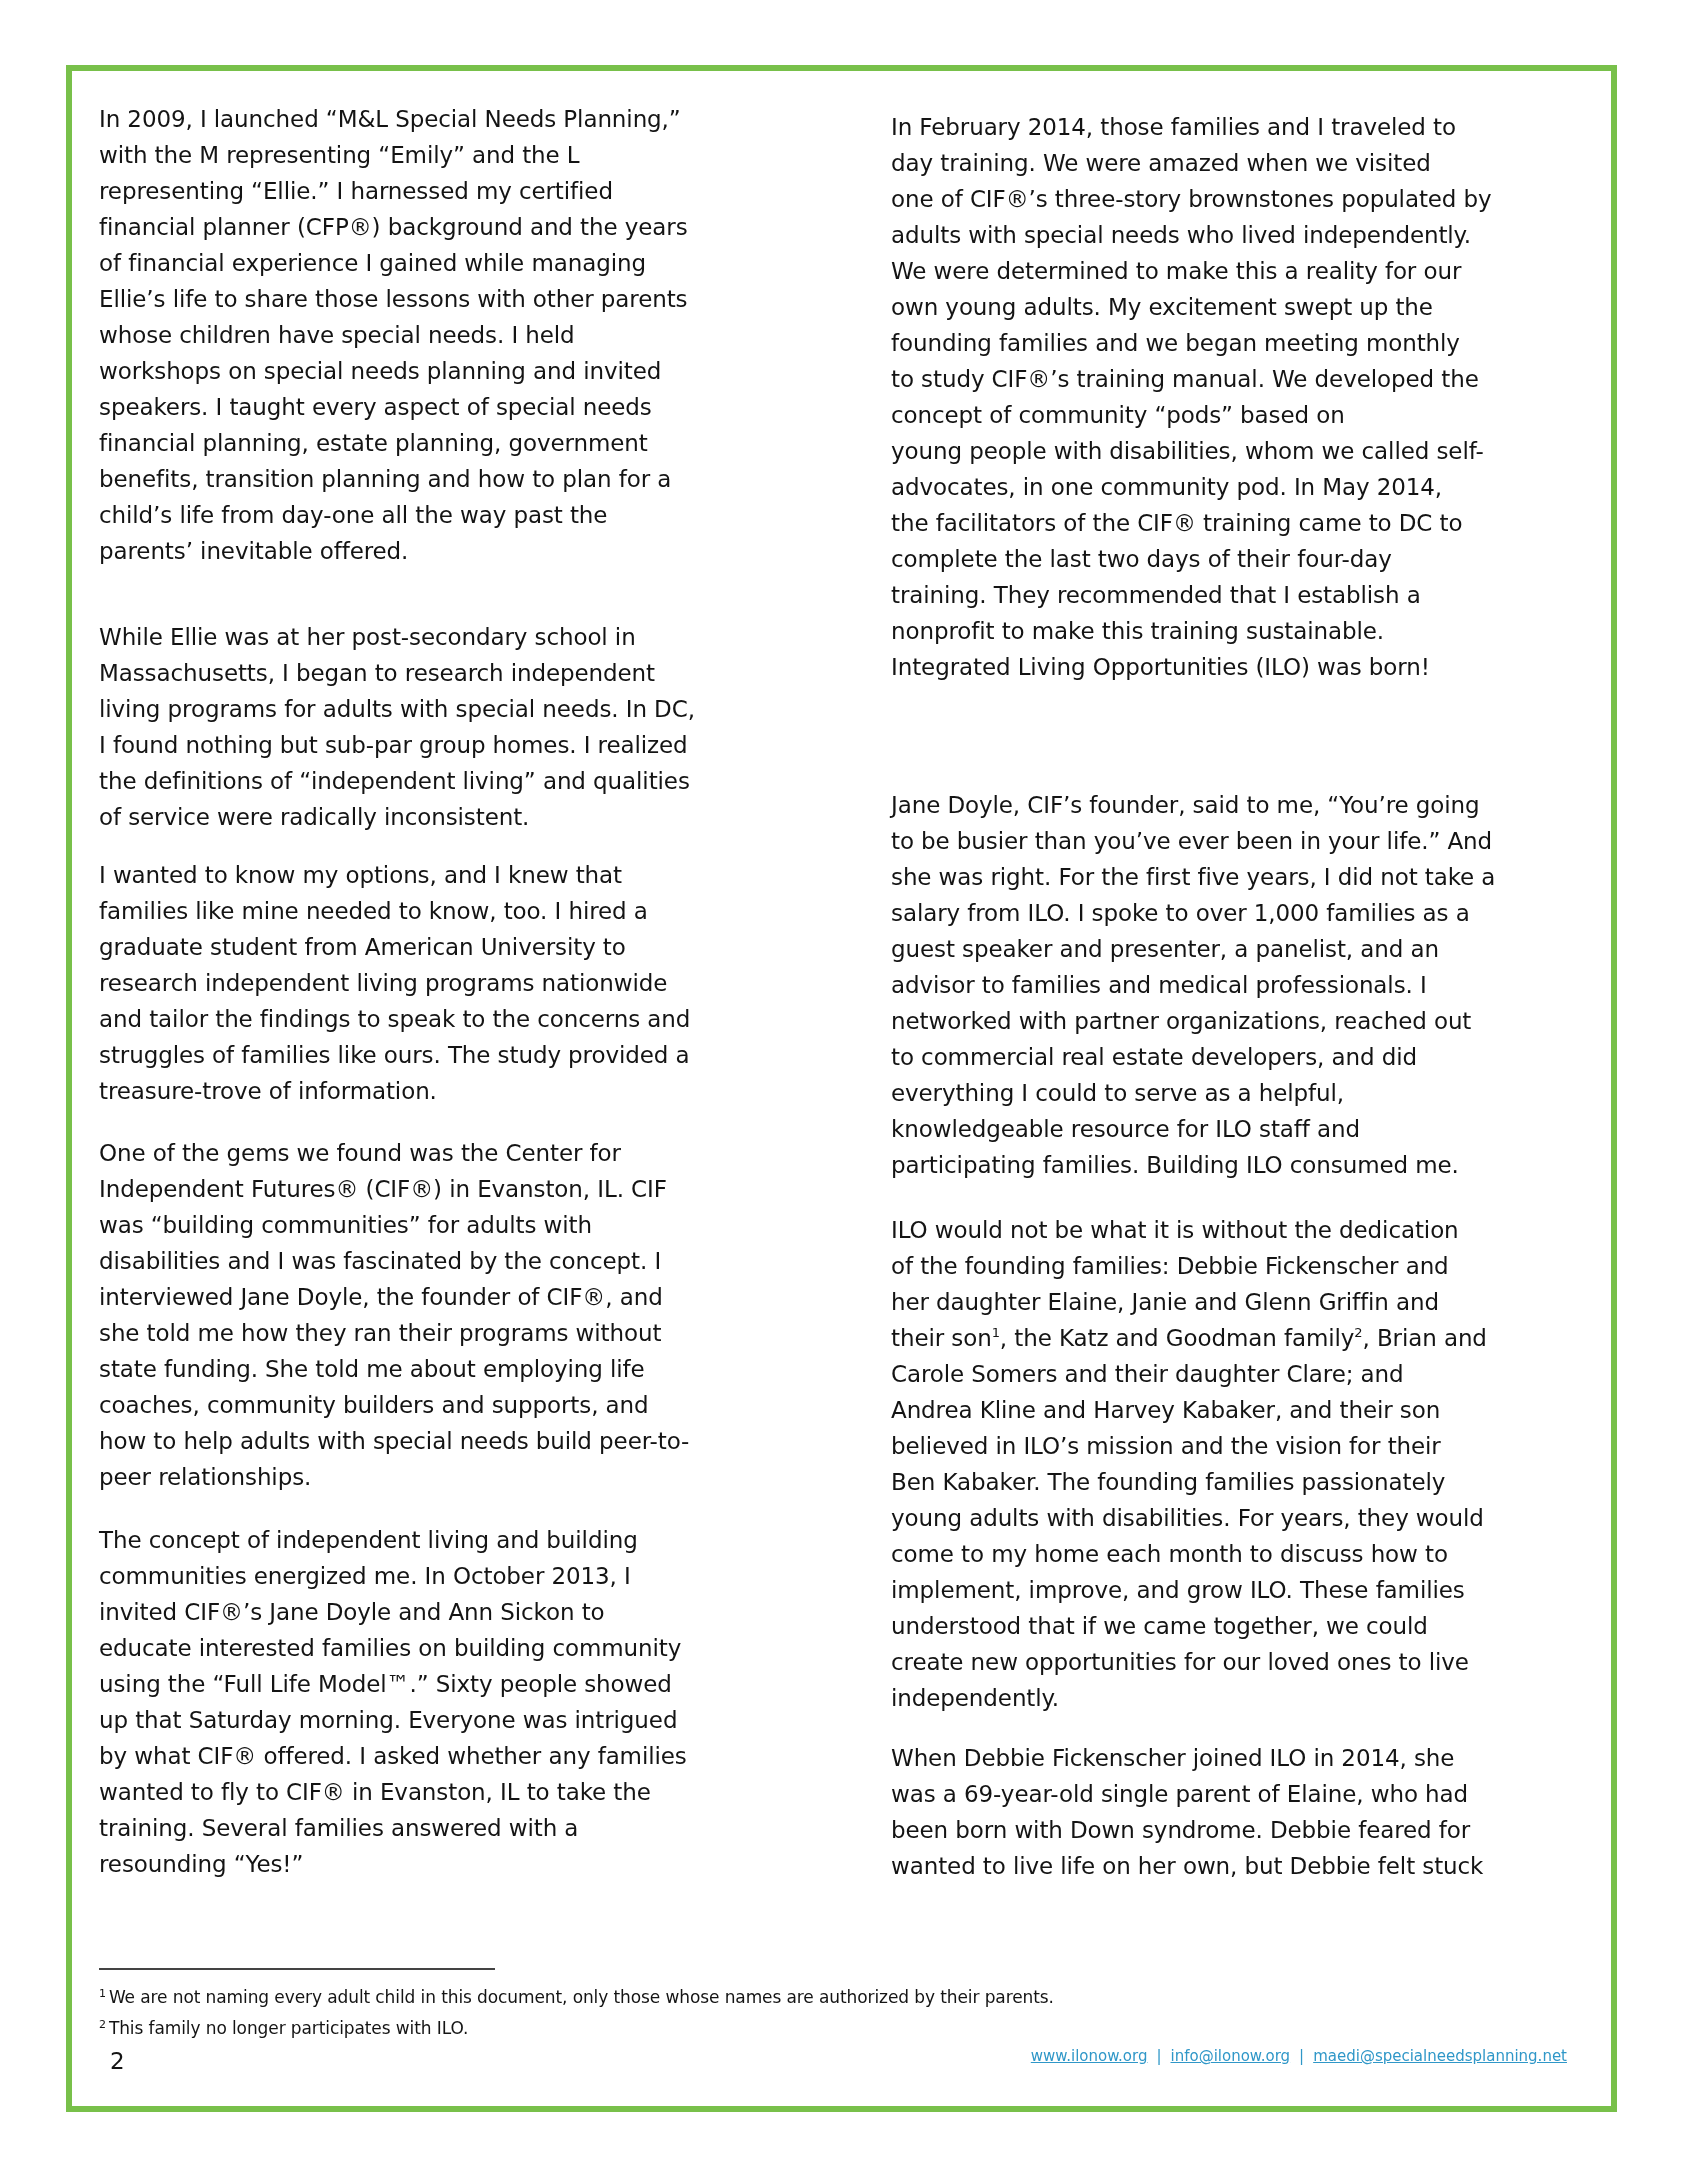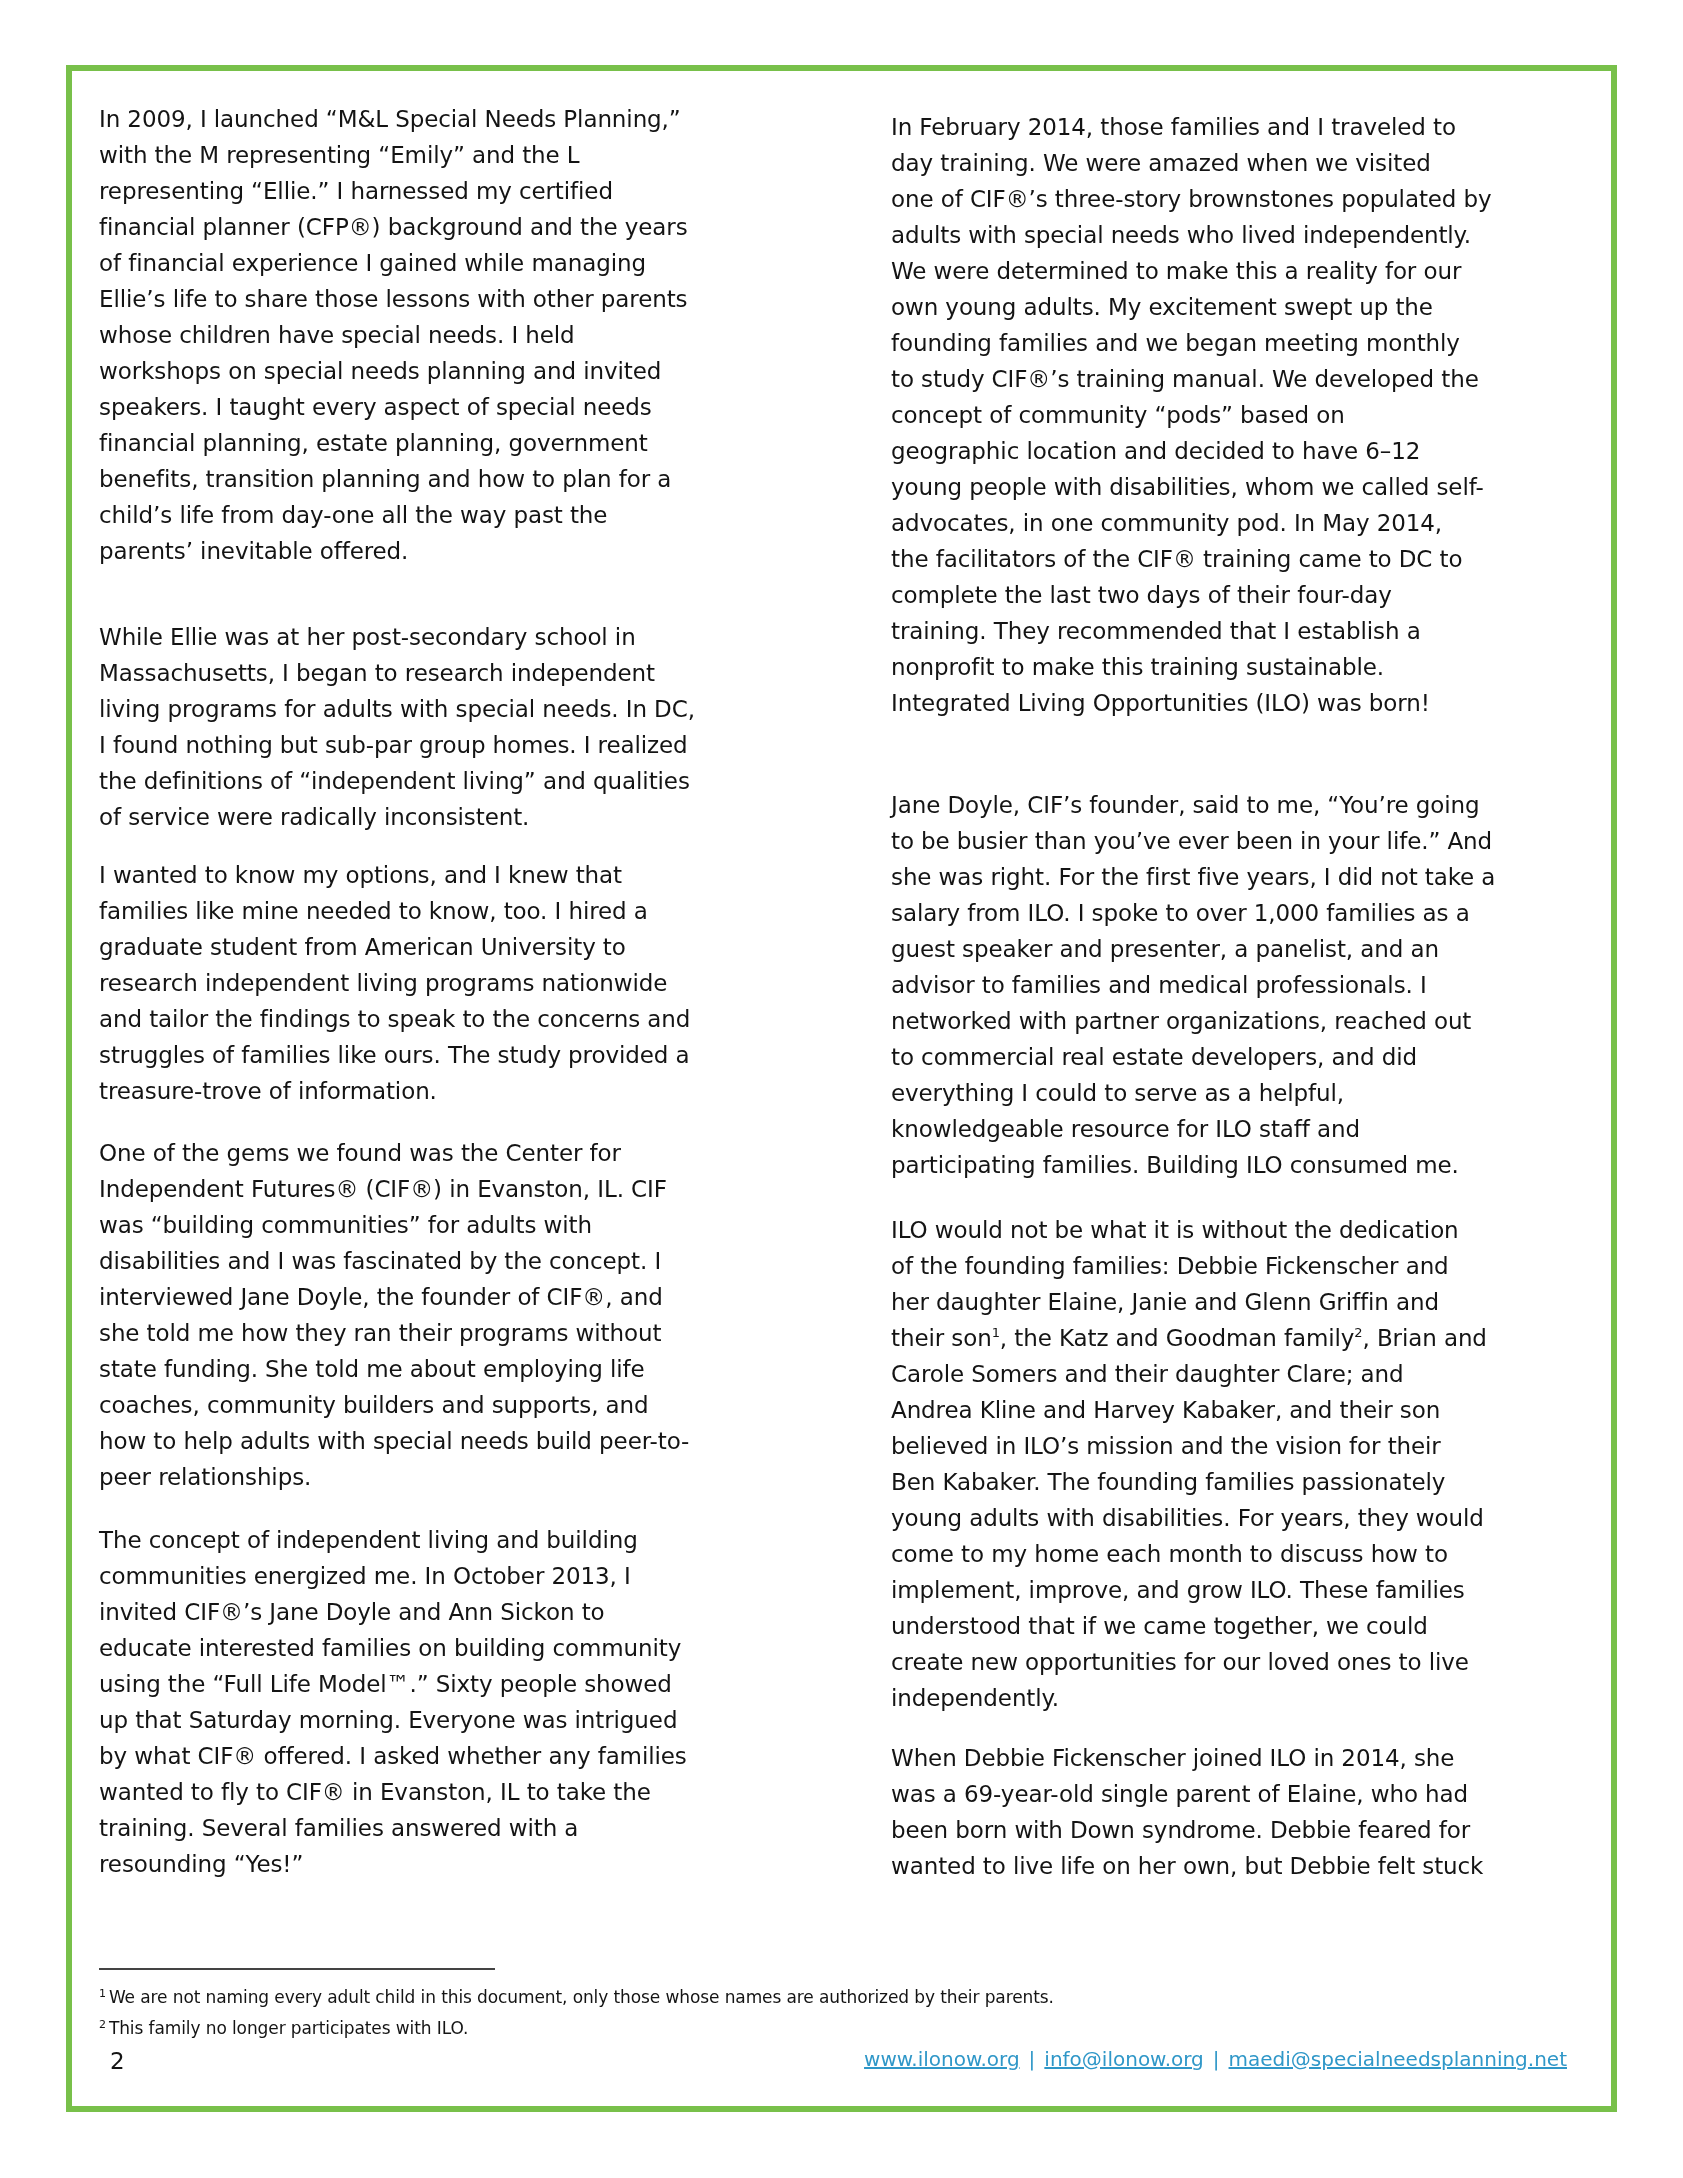--- a/index.html
+++ b/index.html
@@ -24,21 +24,21 @@
     position: absolute; left: 99px; top: 1968px; width: 396px; height: 0;
     border-top: 2px solid #444;
   }
   .fn {
     position: absolute; left: 99px; font-size: 17px; white-space: nowrap;
     color: #141414; letter-spacing: -0.1px;
   }
   .fn sup { font-size: 11px; vertical-align: 6px; line-height: 0; margin-right: 3px; }
   .page-num { position: absolute; left: 110px; top: 2048px; font-size: 23px; color: #141414; }
   .footer-links {
-    position: absolute; right: 116px; top: 2047px; font-size: 20px;
+    position: absolute; right: 116px; top: 2047px; font-size: 15px;
     white-space: nowrap; color: #2f97c8;
   }
   .footer-links a { color: #2f97c8; text-decoration: underline; }
   .footer-links .sep { color: #2f97c8; margin: 0 9px; }
 </style>
 </head>
 <body>
 
 <div class="frame"></div>
 
@@ -105,21 +105,20 @@
   <div class="para" style="top:109px">
       <span class="line">In February 2014, those families and I traveled to</span>
       <span class="line">day training. We were amazed when we visited</span>
       <span class="line">one of CIF®’s three-story brownstones populated by</span>
       <span class="line">adults with special needs who lived independently.</span>
       <span class="line">We were determined to make this a reality for our</span>
       <span class="line">own young adults. My excitement swept up the</span>
       <span class="line">founding families and we began meeting monthly</span>
       <span class="line">to study CIF®’s training manual. We developed the</span>
       <span class="line">concept of community “pods” based on</span>
-      <span class="line">geographic location and decided to have 6–12</span>
       <span class="line">young people with disabilities, whom we called self-</span>
       <span class="line">advocates, in one community pod. In May 2014,</span>
       <span class="line">the facilitators of the CIF® training came to DC to</span>
       <span class="line">complete the last two days of their four-day</span>
       <span class="line">training. They recommended that I establish a</span>
       <span class="line">nonprofit to make this training sustainable.</span>
       <span class="line">Integrated Living Opportunities (ILO) was born!</span>
     </div>
   <div class="para" style="top:787px">
       <span class="line">Jane Doyle, CIF’s founder, said to me, “You’re going</span>

